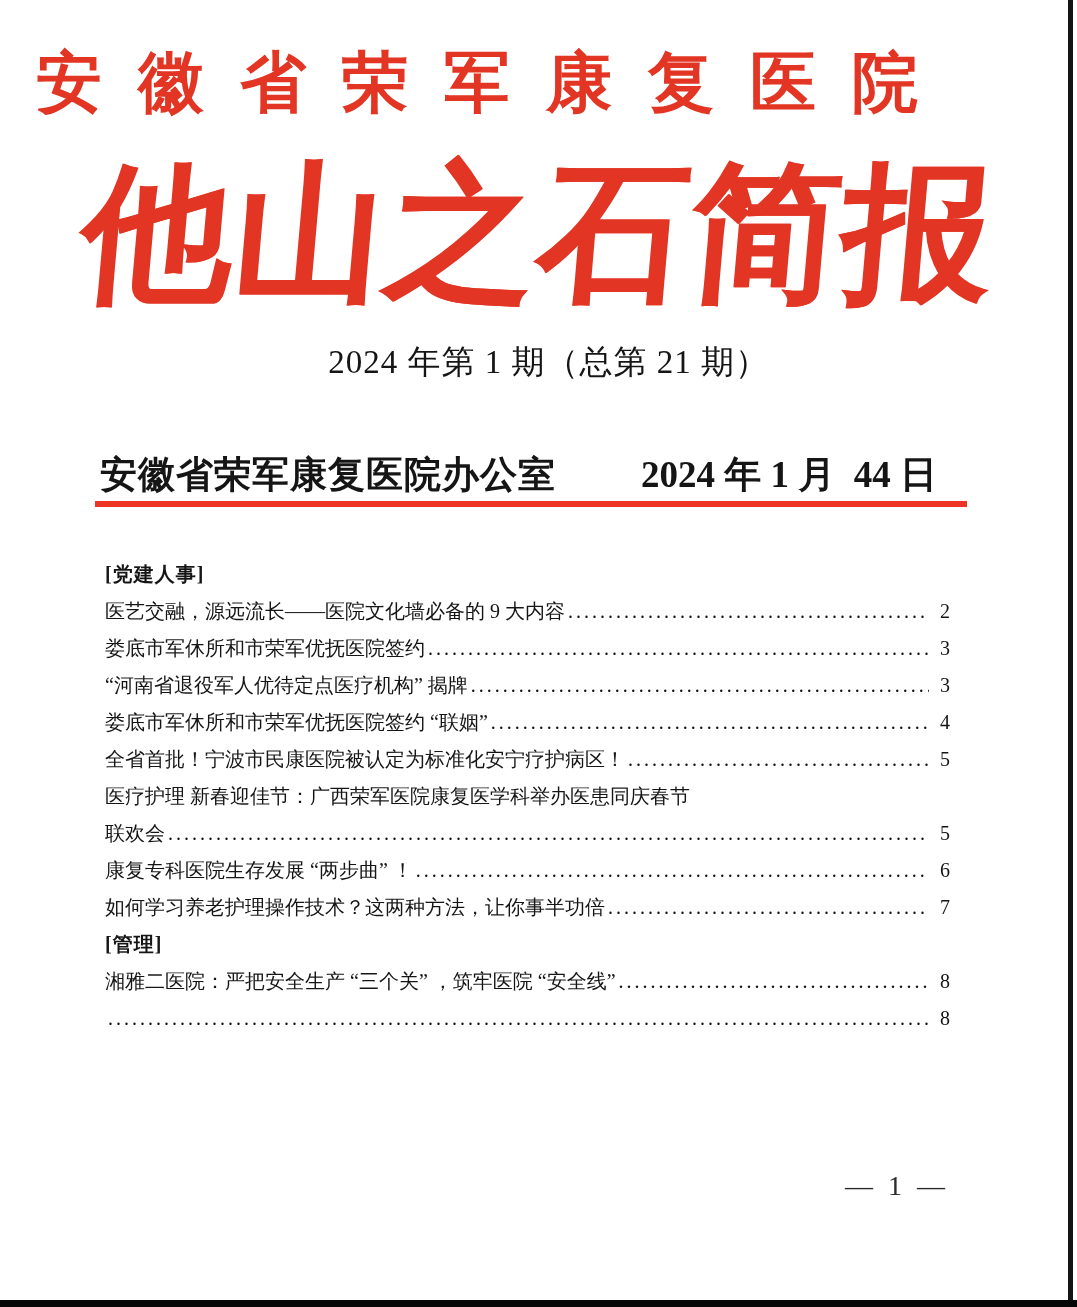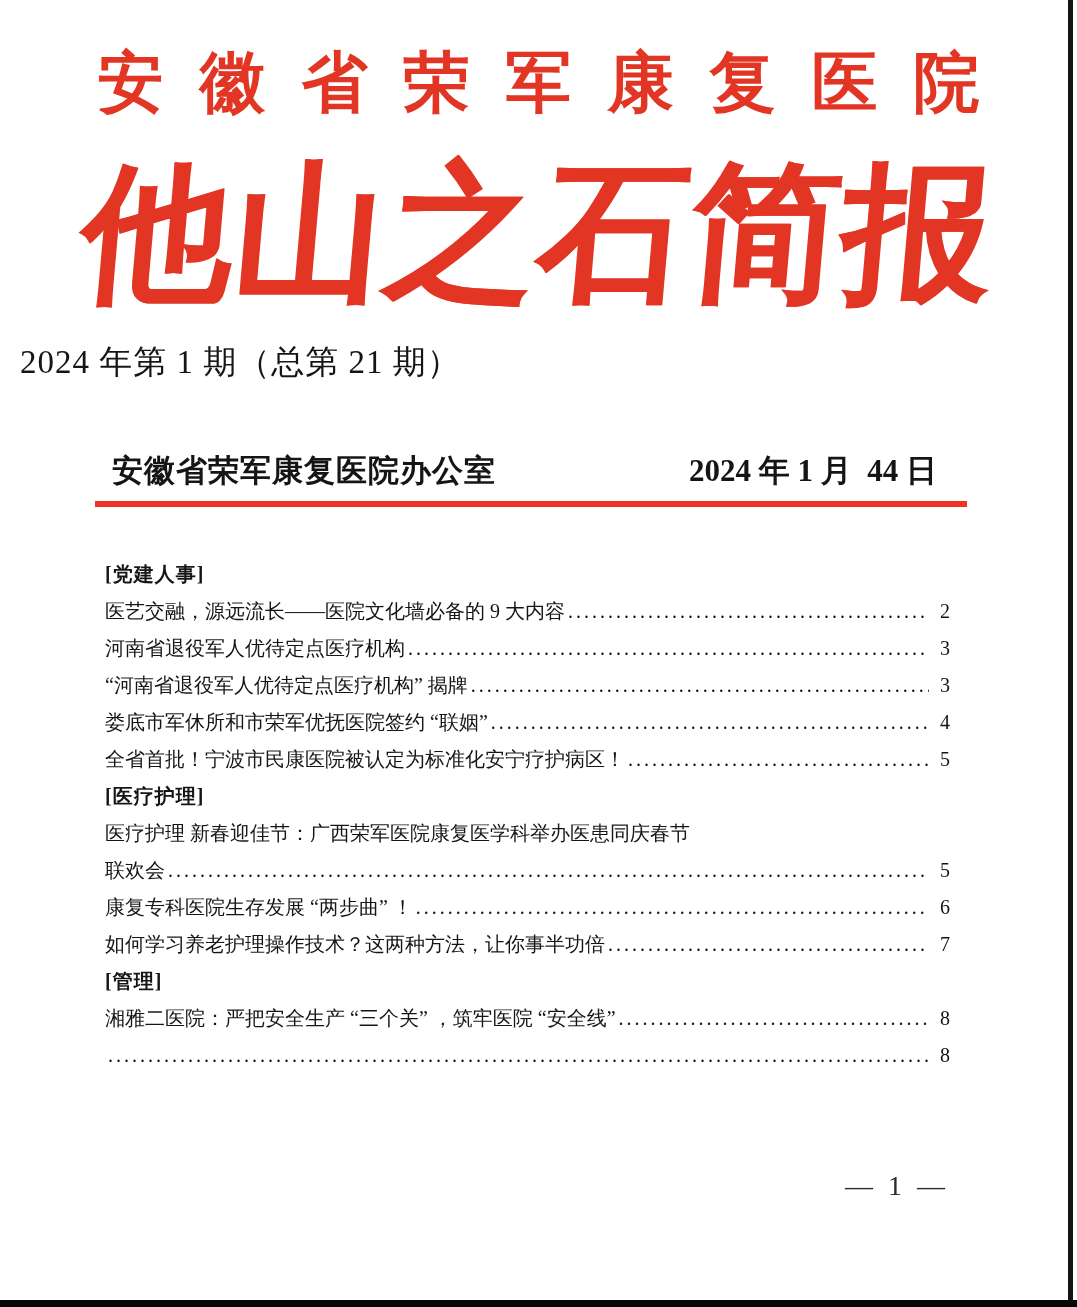--- a/index.html
+++ b/index.html
@@ -16,21 +16,20 @@
     position: relative;
     overflow: hidden;
     font-family: "Liberation Serif", "DejaVu Serif", serif;
     color: var(--ink);
   }
   .sheet { position: absolute; inset: 0; background: #fff; }
 
   .org-title {
     position: absolute;
     top: 38px; left: 0; right: 0;
-    text-align: center;
     font-size: 66px;
     font-weight: 600;
     letter-spacing: 36px;
     padding-left: 36px;
     color: var(--accent);
     white-space: nowrap;
   }
 
   .masthead {
     position: absolute;
@@ -42,34 +41,34 @@
     color: var(--accent);
     letter-spacing: 2px;
     transform: skewX(-5deg);
     text-shadow: 1px 0 0 currentColor;
     white-space: nowrap;
   }
 
   .issue-line {
     position: absolute;
     top: 340px; left: 0; right: 0;
-    text-align: left;
+    text-align: center;
     font-size: 33px;
     letter-spacing: 1px;
     padding-left: 20px;
   }
 
   .pub-row {
     position: absolute;
-    top: 450px; left: 112px; right: 140px;
+    top: 450px; left: 100px; right: 140px;
     display: flex;
     justify-content: space-between;
     align-items: baseline;
     font-weight: bold;
-    font-size: 31px;
+    font-size: 37px;
   }
   .pub-office { letter-spacing: 1px; }
   .pub-date { white-space: pre; }
 
   .red-rule {
     position: absolute;
     top: 501px; left: 95px;
     width: 872px; height: 6px;
     background: var(--rule);
   }
@@ -145,40 +144,39 @@
   <div class="red-rule"></div>
 
   <div class="toc">
       <div class="toc-header">[党建人事]</div>
       <div class="toc-entry">
         <span class="toc-text">医艺交融，源远流长——医院文化墙必备的 9 大内容</span>
         <span class="leader"></span>
         <span class="toc-page">2</span>
       </div>
       <div class="toc-entry">
-        <span class="toc-text">河南省退役军人优待定点医疗机构</span>
+        <span class="toc-text">娄底市军休所和市荣军优抚医院签约</span>
         <span class="leader"></span>
         <span class="toc-page">3</span>
       </div>
       <div class="toc-entry">
         <span class="toc-text">“河南省退役军人优待定点医疗机构” 揭牌</span>
         <span class="leader"></span>
         <span class="toc-page">3</span>
       </div>
       <div class="toc-entry">
         <span class="toc-text">娄底市军休所和市荣军优抚医院签约 “联姻”</span>
         <span class="leader"></span>
         <span class="toc-page">4</span>
       </div>
       <div class="toc-entry">
         <span class="toc-text">全省首批！宁波市民康医院被认定为标准化安宁疗护病区！</span>
         <span class="leader"></span>
         <span class="toc-page">5</span>
       </div>
-      <div class="toc-header">[医疗护理]</div>
       <div class="toc-entry nopage">
         <span class="toc-text">医疗护理 新春迎佳节：广西荣军医院康复医学科举办医患同庆春节</span>
       </div>
       <div class="toc-entry">
         <span class="toc-text">联欢会</span>
         <span class="leader"></span>
         <span class="toc-page">5</span>
       </div>
       <div class="toc-entry">
         <span class="toc-text">康复专科医院生存发展 “两步曲” ！</span>

